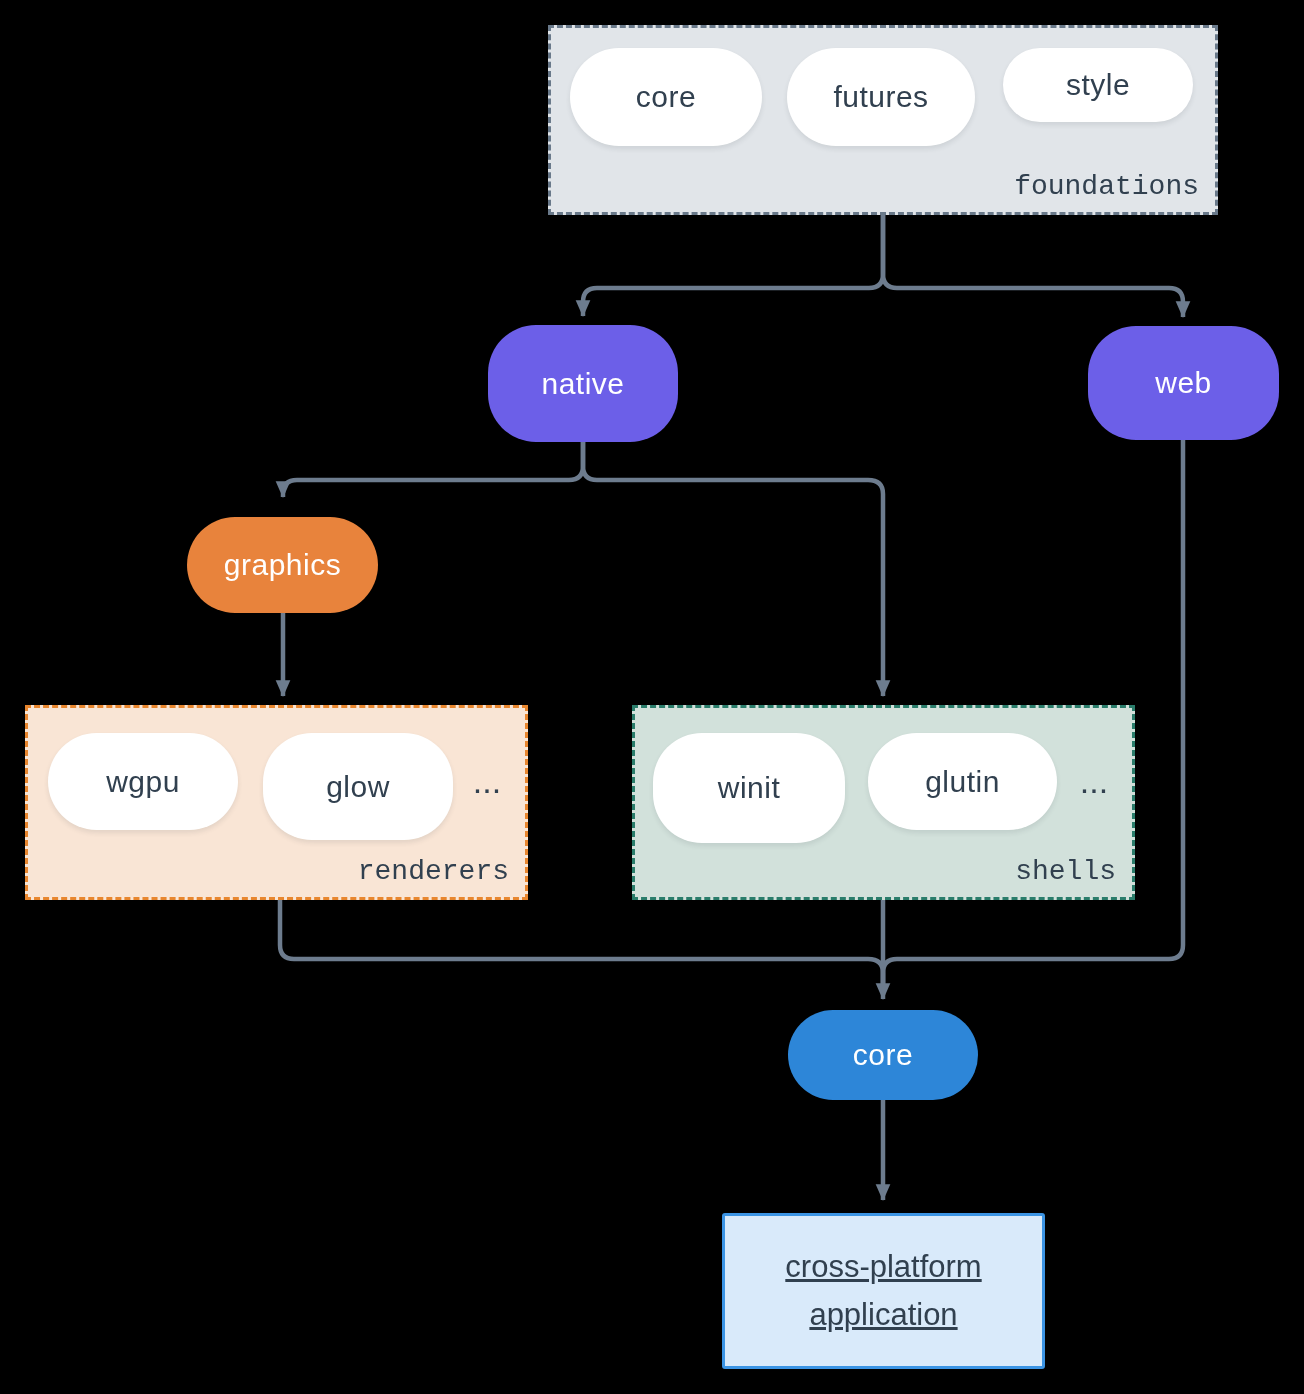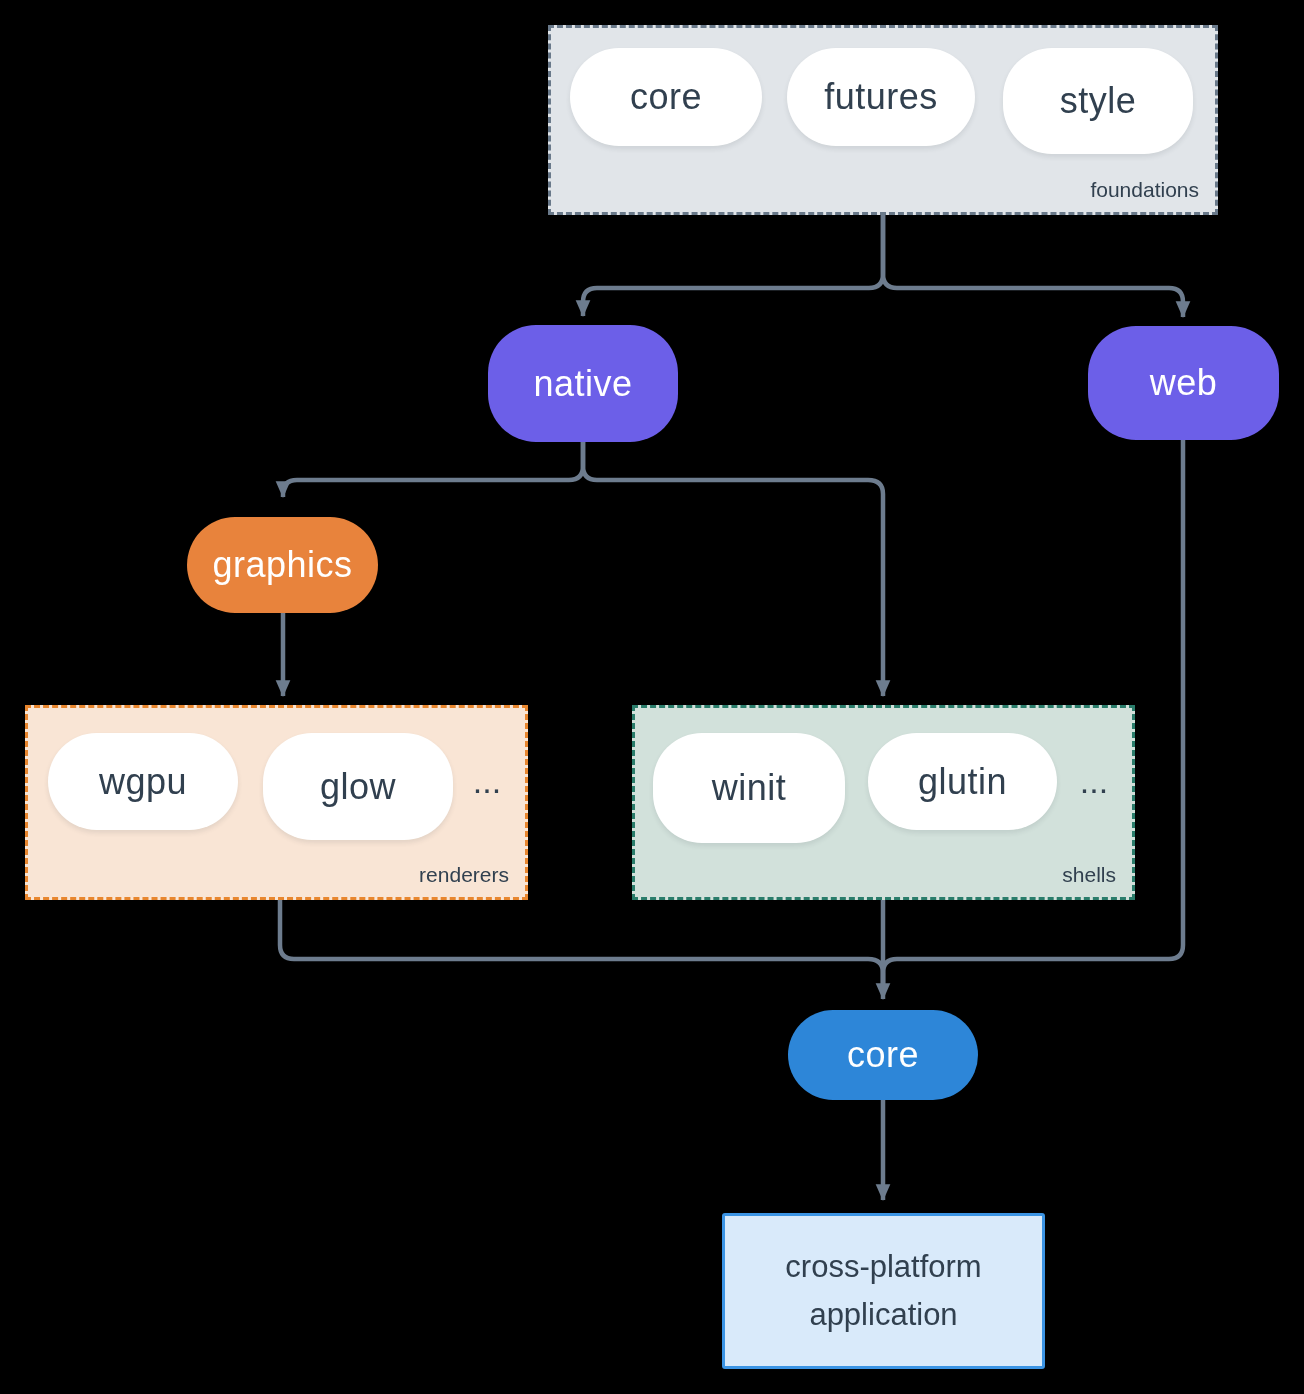--- a/index.html
+++ b/index.html
@@ -23,55 +23,55 @@
   svg.edges .head{fill:var(--arrow);stroke:none;}
 
   .box{position:absolute;box-sizing:border-box;}
   .group{border:3px dashed;}
   .g-foundations{left:548px;top:25px;width:670px;height:190px;background:var(--foundations-fill);border-color:var(--foundations-border);}
   .g-renderers{left:25px;top:705px;width:503px;height:195px;background:var(--renderers-fill);border-color:var(--renderers-border);}
   .g-shells{left:632px;top:705px;width:503px;height:195px;background:var(--shells-fill);border-color:var(--shells-border);}
 
   .pill{
     position:absolute;display:flex;align-items:center;justify-content:center;
-    font-size:36px;letter-spacing:0.5px;
+    font-size:30px;letter-spacing:0.5px;
   }
   .pill.white{background:#ffffff;color:var(--dark-text);border-radius:49px;box-shadow:0 3px 5px rgba(40,50,60,0.10);}
   .pill.colored{color:var(--pill-text-light);border-radius:48px;}
 
   
   .g-foundations .p1{left:19px;top:20px;width:192px;height:98px;}
   .g-foundations .p2{left:236px;top:20px;width:188px;height:98px;}
-  .g-foundations .p3{left:452px;top:20px;width:190px;height:106px;}
+  .g-foundations .p3{left:452px;top:20px;width:190px;height:74px;}
   .g-renderers .p1{left:20px;top:25px;width:190px;height:97px;}
   .g-renderers .p2{left:235px;top:25px;width:190px;height:107px;}
   .g-shells .p1{left:18px;top:25px;width:192px;height:110px;}
   .g-shells .p2{left:233px;top:25px;width:189px;height:97px;}
 
   .more{
     position:absolute;top:25px;height:97px;right:10px;width:56px;
     display:flex;align-items:center;justify-content:center;
     font-size:34px;color:var(--dark-text);
   }
   .group-label{
     position:absolute;right:16px;bottom:10px;
-    font-size:21px;color:var(--dark-text);
+    font-size:28px;color:var(--dark-text);font-family:Liberation Mono, monospace;
   }
 
   
   .n-native{left:488px;top:325px;width:190px;height:117px;background:var(--purple);}
   .n-web{left:1088px;top:326px;width:191px;height:114px;background:var(--purple);}
   .n-graphics{left:187px;top:517px;width:191px;height:96px;background:var(--orange);}
   .n-iced{left:788px;top:1010px;width:190px;height:90px;background:var(--blue);}
 
   .app-box{
     left:722px;top:1213px;width:323px;height:156px;
     background:var(--app-fill);border:3px solid var(--app-border);border-radius:3px;
     display:flex;flex-direction:column;align-items:center;justify-content:center;
-    font-size:31px;line-height:48px;color:var(--dark-text);
+    font-size:31px;line-height:48px;color:var(--dark-text);text-decoration:underline;
   }
 </style>
 </head>
 <body>
 
 <div class="stage">
 
   <svg class="edges" viewBox="0 0 1304 1394">
     <defs>
       <marker id="arrow" viewBox="0 0 20 20" refX="17" refY="10" markerWidth="21" markerHeight="21" markerUnits="userSpaceOnUse" orient="auto">

